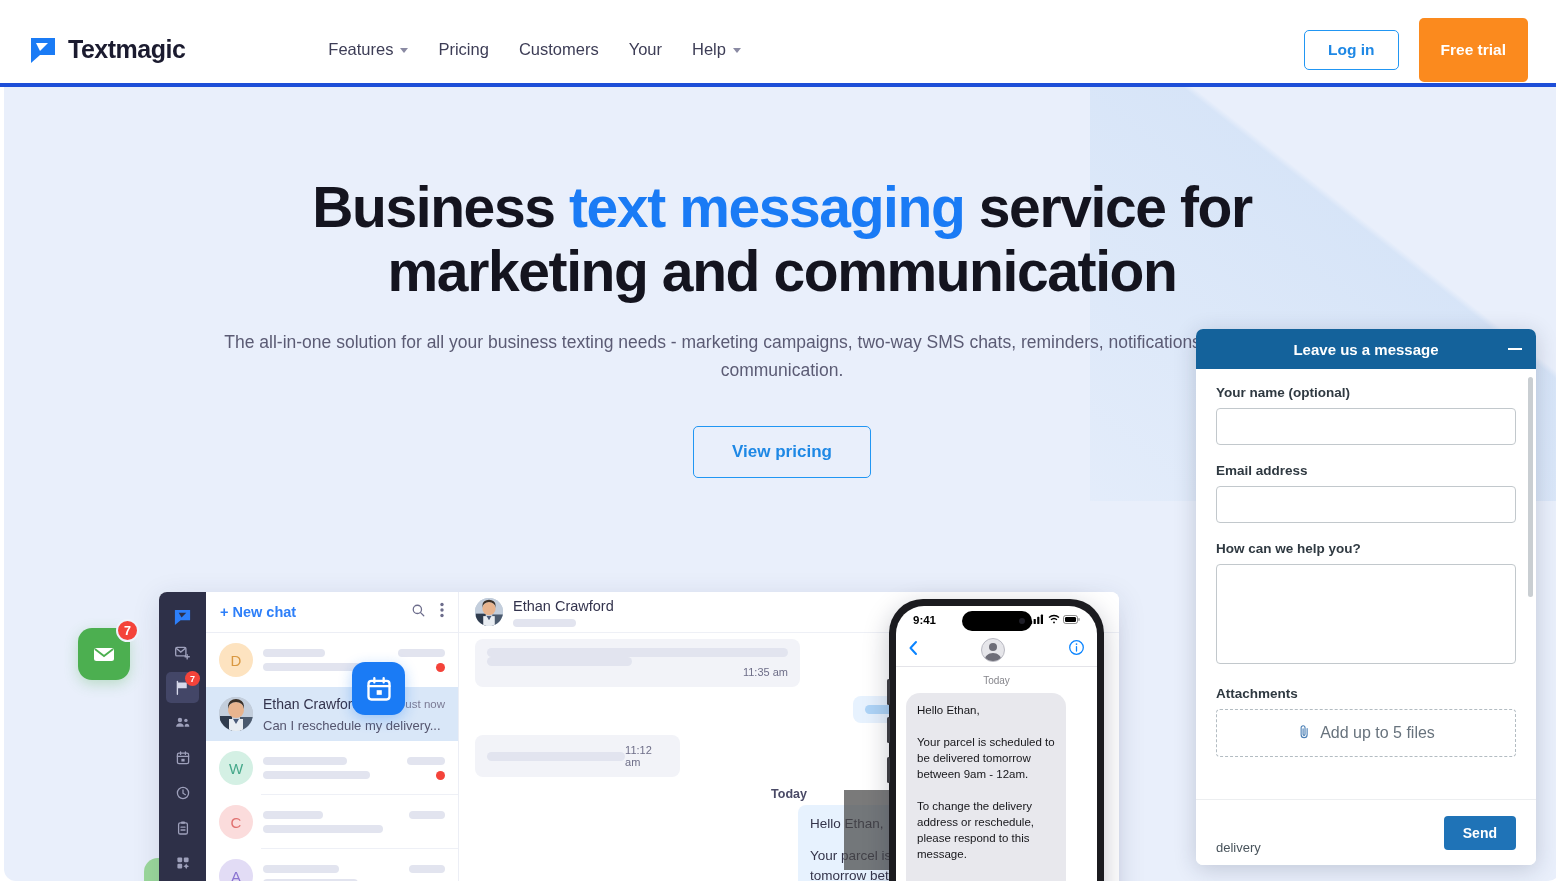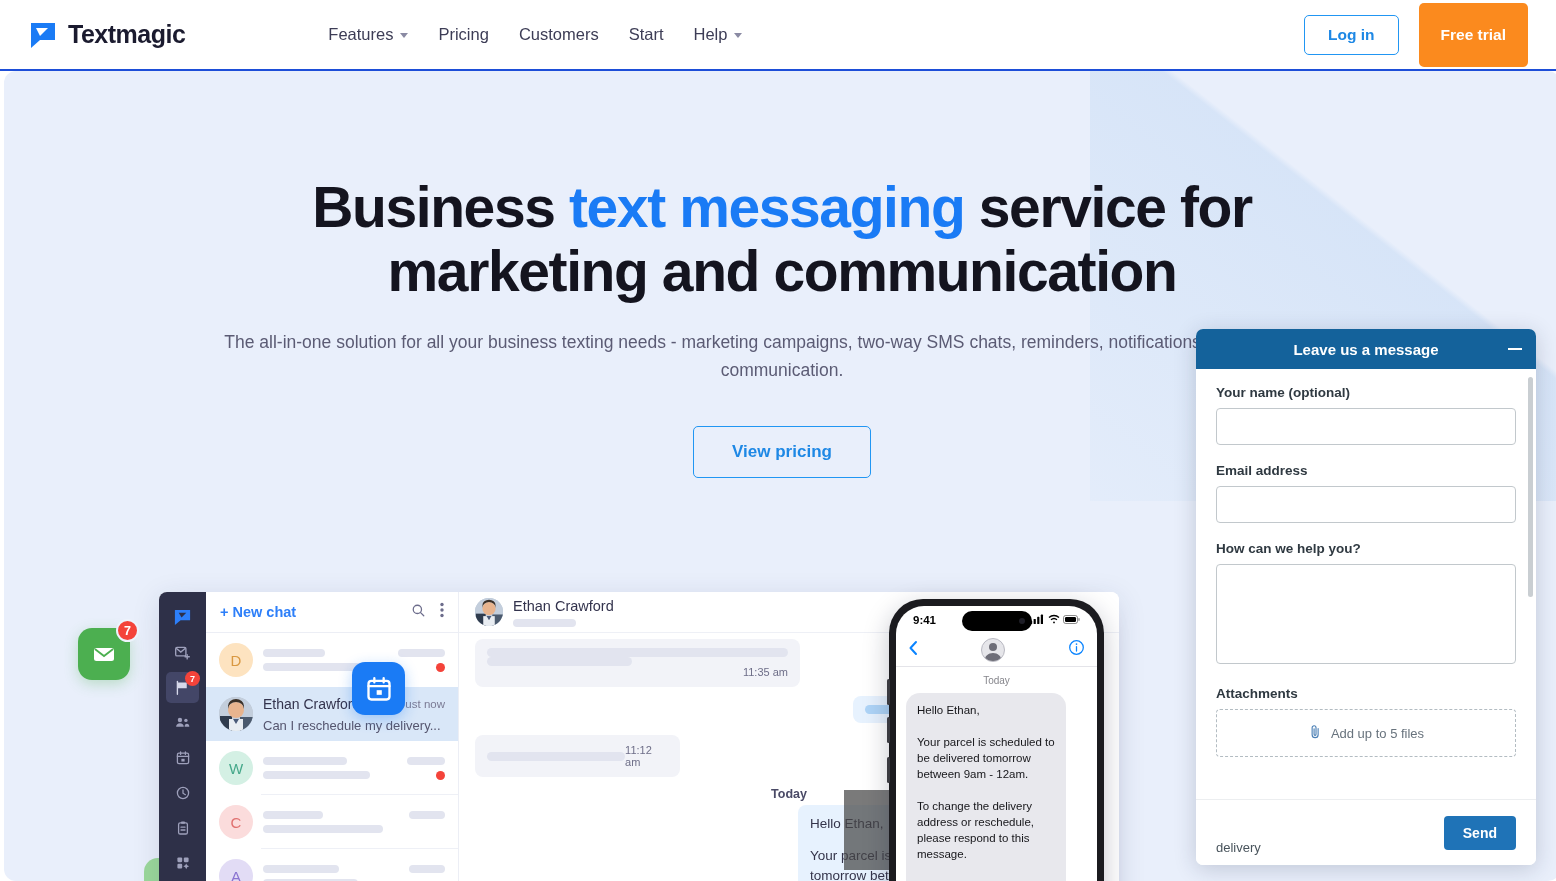--- a/index.html
+++ b/index.html
@@ -6,22 +6,22 @@
   html, body {
     width: 1556px; height: 881px;
     font-family: "Liberation Sans", sans-serif;
     overflow: hidden;
     background: #ffffff;
   }
   .page { position: relative; width: 1556px; height: 881px; overflow: hidden; }
 
   
   .header {
-    position: absolute; top: 0; left: 0; width: 1556px; height: 71px;
-    background: #ffffff; border-bottom: 2px solid #1d4ed8;
+    position: absolute; top: 16px; left: 0; width: 1556px; height: 71px;
+    background: #ffffff; border-bottom: 4px solid #1d4ed8;
     display: flex; align-items: center; z-index: 60;
   }
   .logo-wrap { display: flex; align-items: center; gap: 10px; margin-left: 28px; }
   .logo-mark { width: 30px; height: 30px; position: relative; }
   .logo-text {
     font-size: 25px; font-weight: bold; color: #1b1b2f; letter-spacing: -0.5px;
   }
   .nav { display: flex; align-items: center; gap: 30px; margin-left: 143px; }
   .nav-item {
     display: flex; align-items: center; gap: 7px;
@@ -238,21 +238,21 @@
     padding: 0 10px; outline: none;
   }
   .zd-textarea {
     width: 100%; height: 100px; border: 1px solid #c2c8cc; border-radius: 4px;
     margin-bottom: 18px; background: #fff; font-family: inherit; font-size: 13px;
     padding: 8px 10px; resize: none; outline: none;
   }
   .zd-drop {
     width: 100%; height: 48px; border: 1px dashed #b3bcc2; border-radius: 4px;
     display: flex; align-items: center; justify-content: center; gap: 8px;
-    font-size: 13px; color: #68737d; cursor: pointer;
+    font-size: 16px; color: #68737d; cursor: pointer;
   }
   .zd-scroll {
     position: absolute; right: 3px; top: 8px; width: 5px; height: 220px;
     background: #c9ced2; border-radius: 3px;
   }
   .zd-foot {
     height: 66px; border-top: 1px solid #eceef0; display: flex; align-items: center;
     padding: 0 20px; flex-shrink: 0; background: #fff;
   }
   .zd-brand { font-size: 13px; color: #49545c; align-self: flex-end; margin-bottom: 10px; }
@@ -282,21 +282,21 @@
         <span>Features</span>
         <span class="caret"></span>
       </div>
       <div class="nav-item">
         <span>Pricing</span>
       </div>
       <div class="nav-item">
         <span>Customers</span>
       </div>
       <div class="nav-item">
-        <span>Start</span>
+        <span>Your</span>
       </div>
       <div class="nav-item">
         <span>Help</span>
         <span class="caret"></span>
       </div>
     </div>
 
     <div class="header-actions">
       <button class="btn-login">Log in</button>
       <button class="btn-trial">Free trial</button>

